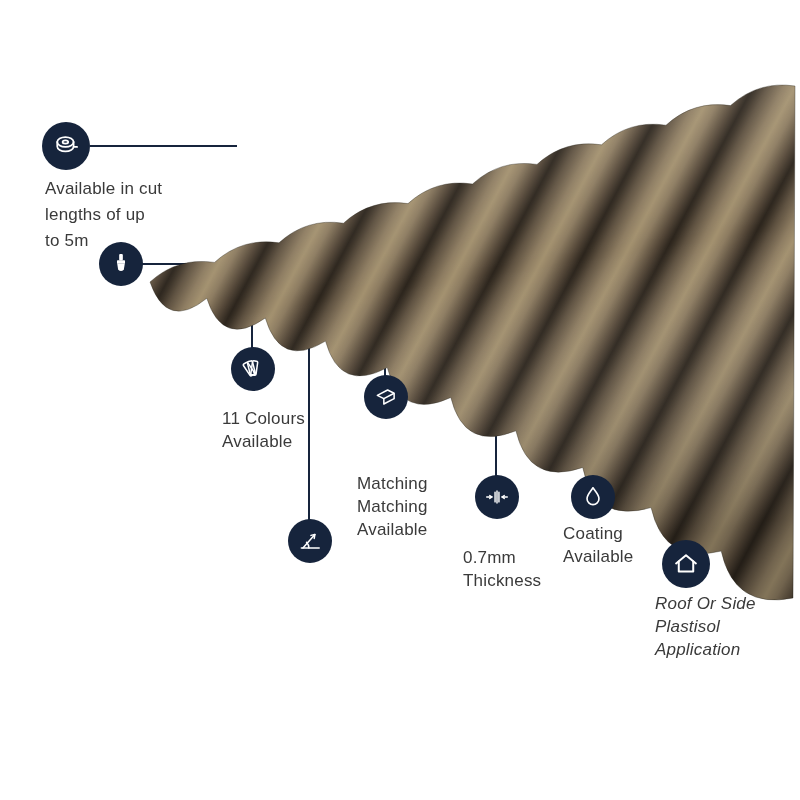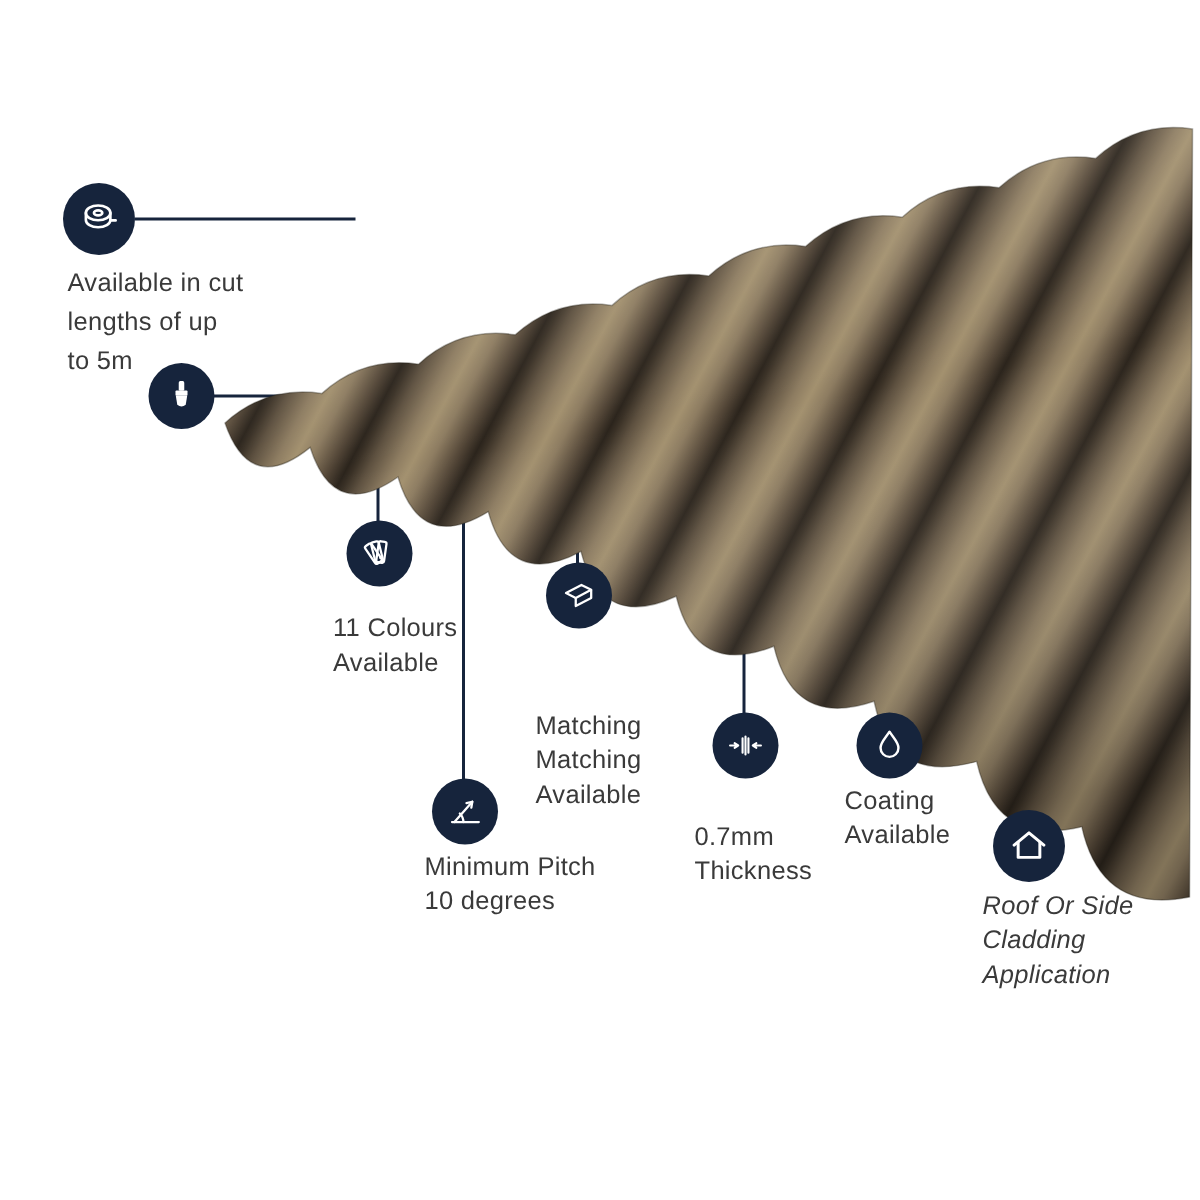--- a/index.html
+++ b/index.html
@@ -156,24 +156,20 @@
   <div class="callout-circle f5c">
     <svg width="26" height="26" viewBox="0 0 24 24">
       <g fill="none" stroke="#ffffff" stroke-width="1.4" stroke-linecap="round">
         <path d="M4,18.5 H20.5"></path>
         <path d="M5.5,18.5 L16.5,6"></path>
         <path d="M11,18.5 A7.5,7.5 0 0 0 8.8,13.2"></path>
         <path d="M16.5,6 l-3.6,0.8 M16.5,6 l-0.6,3.6"></path>
       </g>
     </svg>
   </div>
-  <div class="feature-text f5t">
-    <div>Minimum Pitch</div>
-    <div>10 degrees</div>
-  </div>
 
   <div class="callout-circle f6c">
     <svg width="26" height="26" viewBox="0 0 24 24">
       <g fill="none" stroke="#ffffff" stroke-width="1.3" stroke-linecap="round">
         <path d="M2.5,12 H7.5 M7.5,12 l-2.2,-1.4 M7.5,12 l-2.2,1.4"></path>
         <path d="M10.2,7.5 v9 M12,6.5 v11 M13.8,7.5 v9"></path>
         <path d="M21.5,12 H16.5 M16.5,12 l2.2,-1.4 M16.5,12 l2.2,1.4"></path>
       </g>
     </svg>
   </div>
@@ -195,17 +191,17 @@
   <div class="callout-circle lg f8c">
     <svg width="28" height="28" viewBox="0 0 24 24">
       <g fill="none" stroke="#ffffff" stroke-width="1.7" stroke-linejoin="round" stroke-linecap="round">
         <path d="M3.5,11.5 L12,4.5 l8.5,7"></path>
         <path d="M5.8,9.8 V18.5 H18.2 V9.8"></path>
       </g>
     </svg>
   </div>
   <div class="feature-text f8t">
     <div>Roof Or Side</div>
-    <div>Cladding</div>
+    <div>Plastisol</div>
     <div>Application</div>
   </div>
 
 </div>
 
 </body></html>

